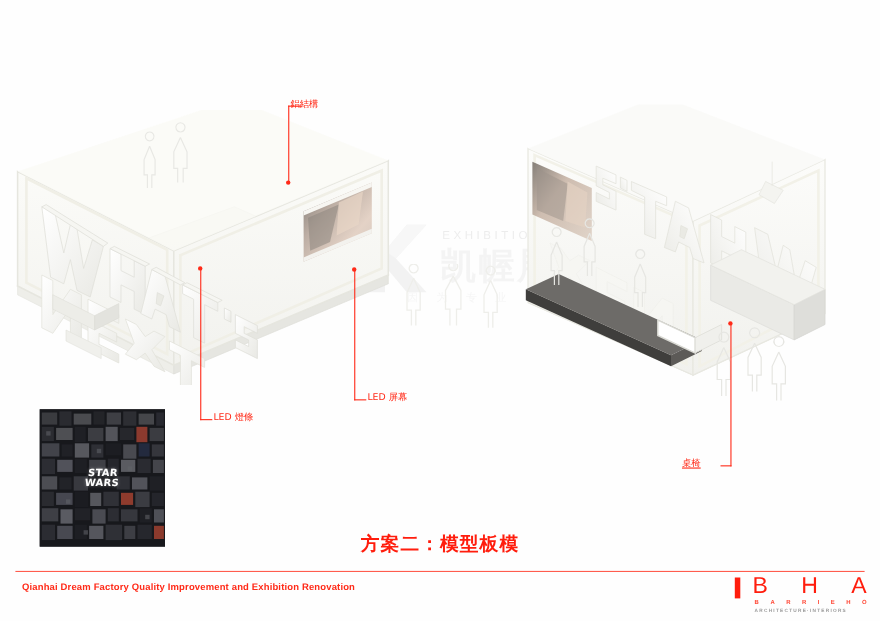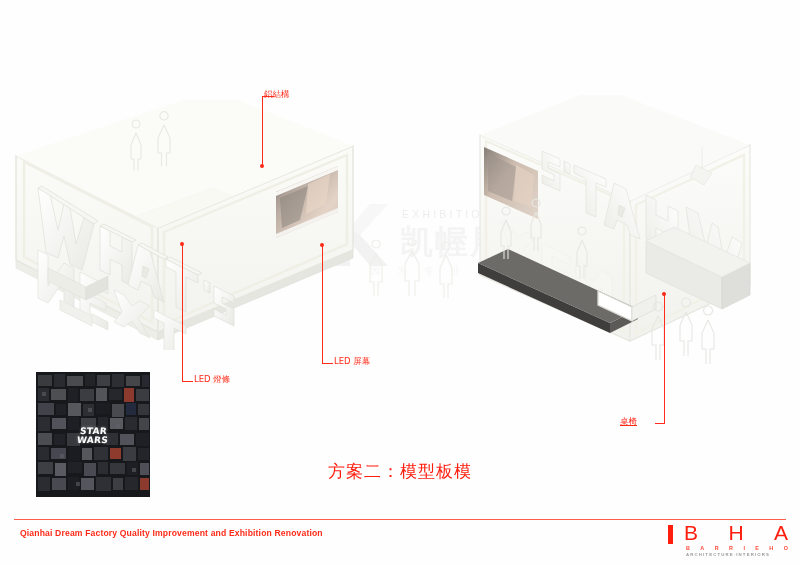--- a/index.html
+++ b/index.html
@@ -51,22 +51,22 @@
   .sw-grid{position:absolute;inset:0;}
   .sw-logo{
     position:absolute;left:50%;top:50%;transform:translate(-50%,-50%) skewX(-6deg);
     color:#fff;font-weight:700;font-size:9px;line-height:8.5px;
     text-align:center;letter-spacing:.3px;font-family:"DejaVu Sans",sans-serif;
     text-shadow:0 0 3px rgba(255,255,255,.45);
   }
 
   
   .title{
-    position:absolute;left:0;top:460px;width:800px;text-align:center;
-    color:#ff1d0d;font-weight:400;font-size:17px;letter-spacing:1px;
+    position:absolute;left:0;top:483px;width:800px;text-align:center;
+    color:#ff1d0d;font-weight:700;font-size:17px;letter-spacing:1px;
     font-family:"DejaVu Sans","Liberation Sans",sans-serif;
   }
 
   
   .foot-rule{position:absolute;left:14px;top:519px;width:772px;height:1.2px;background:#ff5c4d;}
   .foot-txt{
     position:absolute;left:20px;top:528px;
     color:#ff2a18;font-size:8.6px;letter-spacing:.15px;font-weight:700;
   }
   .logo{position:absolute;left:668px;top:524px;width:120px;height:34px;}

